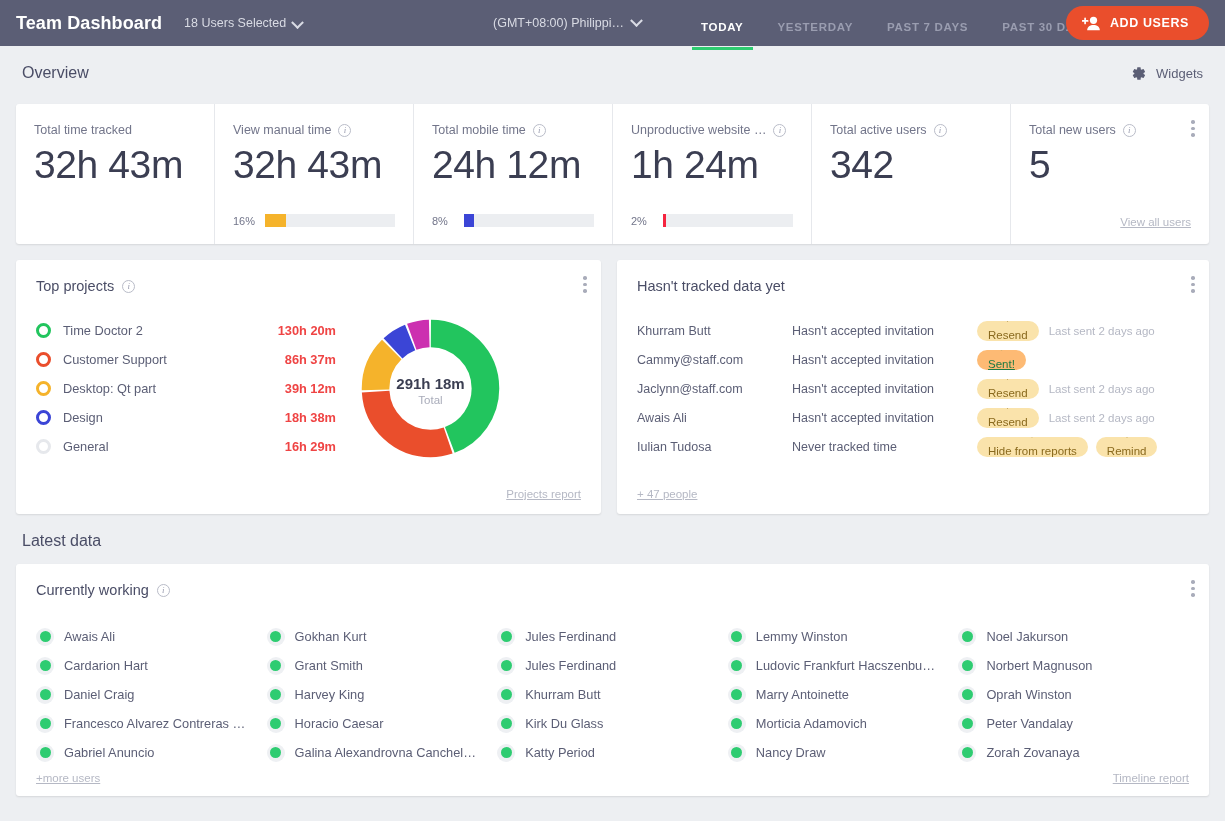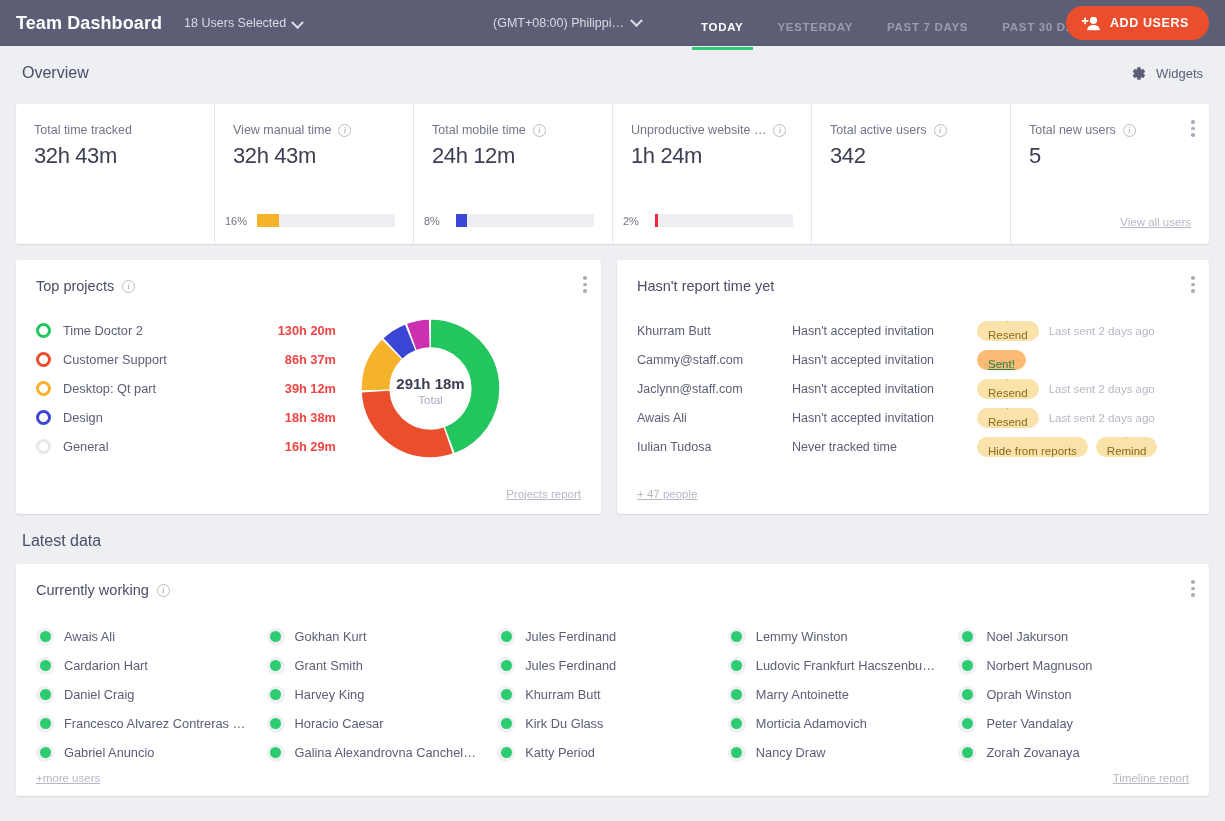--- a/index.html
+++ b/index.html
@@ -83,31 +83,31 @@
     flex: 1; padding: 19px 18px 0 18px;
     border-right: 1px solid #e6e8ec; position: relative;
   }
   .stat:last-child { border-right: none; }
   .stat-label {
     font-size: 12.5px; color: #72758a;
     display: flex; align-items: center; gap: 7px;
     white-space: nowrap; overflow: hidden;
   }
   .stat-value {
-    font-size: 22px; color: #3b3e52; margin-top: 6px;
+    font-size: 39px; color: #3b3e52; margin-top: 6px;
     font-weight: normal; letter-spacing: -.4px;
   }
   .info-icon {
     width: 13px; height: 13px; border-radius: 50%;
     border: 1px solid #b9bcc8; color: #9a9db0;
     font-size: 9px; line-height: 11px; text-align: center;
     flex: 0 0 auto; font-style: italic; font-family: "Liberation Serif", serif;
   }
   .bar-row {
-    position: absolute; bottom: 17px; left: 10px; right: 18px;
+    position: absolute; bottom: 17px; left: 18px; right: 18px;
     display: flex; align-items: center; gap: 10px;
   }
   .bar-pct { font-size: 11px; color: #72758a; min-width: 22px; }
   .bar-track { flex: 1; height: 13px; background: #eceef1; position: relative; }
   .bar-fill { height: 100%; }
   .kebab {
     position: absolute; top: 16px; right: 14px;
     width: 4px; cursor: pointer;
   }
   .kebab i {
@@ -367,21 +367,21 @@
           <div class="donut-sub">Total</div>
         </div>
       </div>
     </div>
 
     <span class="link proj-report">Projects report</span>
   </div>
 
   <div class="card tracked-card">
     <div class="card-title">
-      <span>Hasn't report time yet</span>
+      <span>Hasn't tracked data yet</span>
     </div>
     <div class="kebab">
         <i></i>
         <i></i>
         <i></i>
       </div>
 
     <div class="tr-rows">
       <div class="tr-row">
         <span class="tr-name">Khurram Butt</span>

